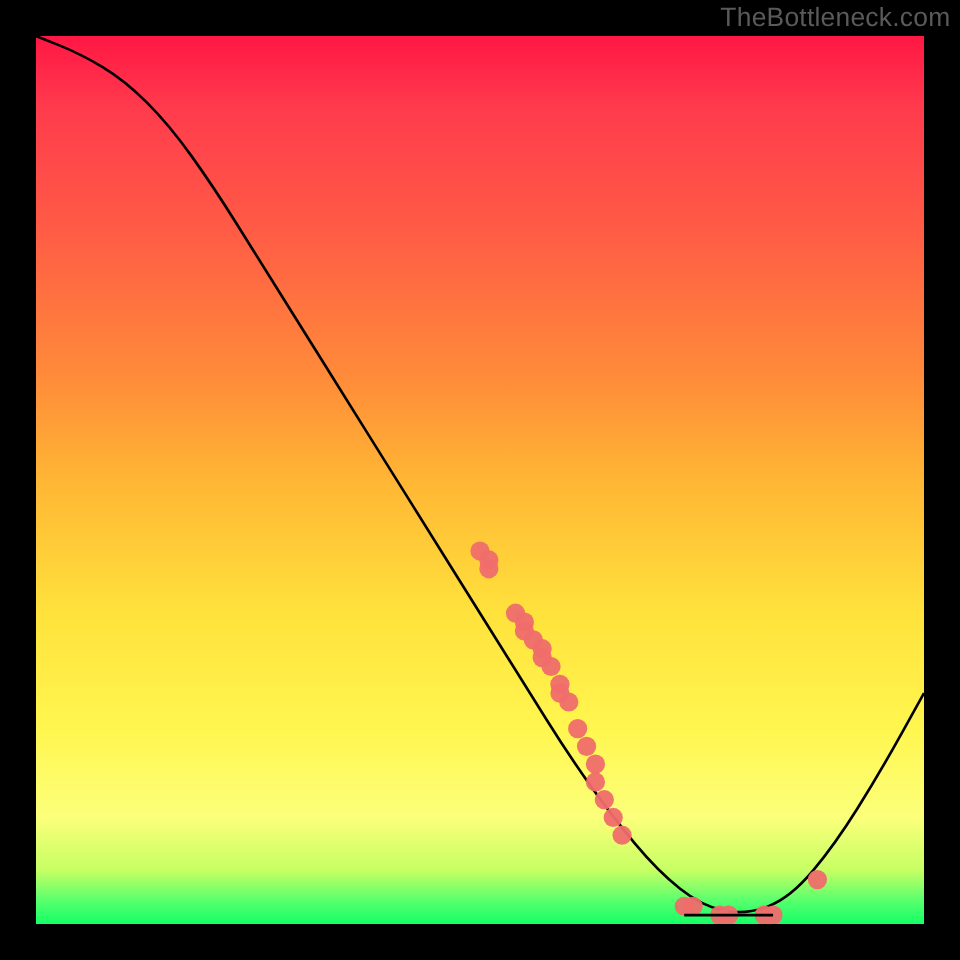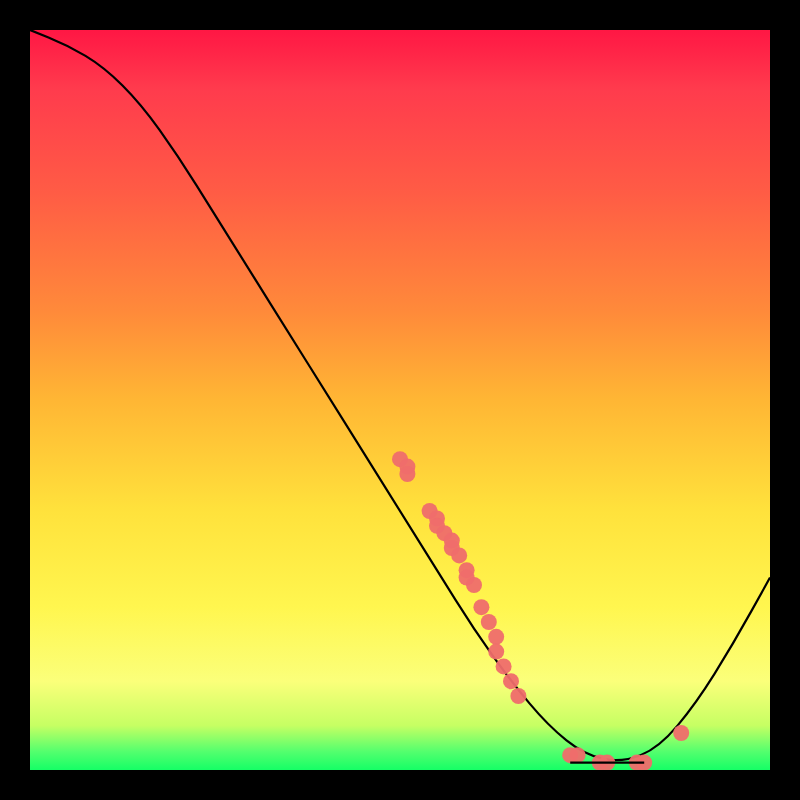--- a/index.html
+++ b/index.html
@@ -55,20 +55,21 @@
     position: absolute;
     inset: 0;
     width: 740px;
     height: 740px;
   }
 </style>
 </head>
 <body>
 
 <div class="frame">
+  <div class="watermark">TheBottleneck.com</div>
 
   <div class="plot">
     <div class="gradient"></div>
     <svg class="overlay" width="740" height="740" viewBox="0 0 740 740">
       <path id="curve-path" fill="none" stroke="#000000" stroke-width="2.2" d="M 0.0 0.0 Q 0.0 0.0 18.5 7.4 Q 37.0 14.8 55.5 25.9 Q 74.0 37.0 92.5 55.5 Q 111.0 74.0 129.5 99.9 Q 148.0 125.8 166.5 155.4 Q 185.0 185.0 203.5 214.6 Q 222.0 244.2 240.5 273.8 Q 259.0 303.4 277.5 333.0 Q 296.0 362.6 314.5 392.2 Q 333.0 421.8 351.5 451.4 Q 370.0 481.0 388.5 510.6 Q 407.0 540.2 425.5 569.8 Q 444.0 599.4 462.5 625.3 Q 481.0 651.2 499.5 673.4 Q 518.0 695.6 536.5 710.4 Q 555.0 725.2 573.5 728.9 Q 592.0 732.6 610.5 725.2 Q 629.0 717.8 647.5 695.6 Q 666.0 673.4 684.5 643.8 Q 703.0 614.2 721.5 580.9 T 740.0 547.6"></path>
       <g id="scatter-group">
           <circle cx="370.0" cy="429.2" r="8" fill="#ef6d6b" fill-opacity="0.95"></circle>
           <circle cx="377.4" cy="436.6" r="8" fill="#ef6d6b" fill-opacity="0.95"></circle>
           <circle cx="377.4" cy="444.0" r="8" fill="#ef6d6b" fill-opacity="0.95"></circle>
           <circle cx="399.6" cy="481.0" r="8" fill="#ef6d6b" fill-opacity="0.95"></circle>

